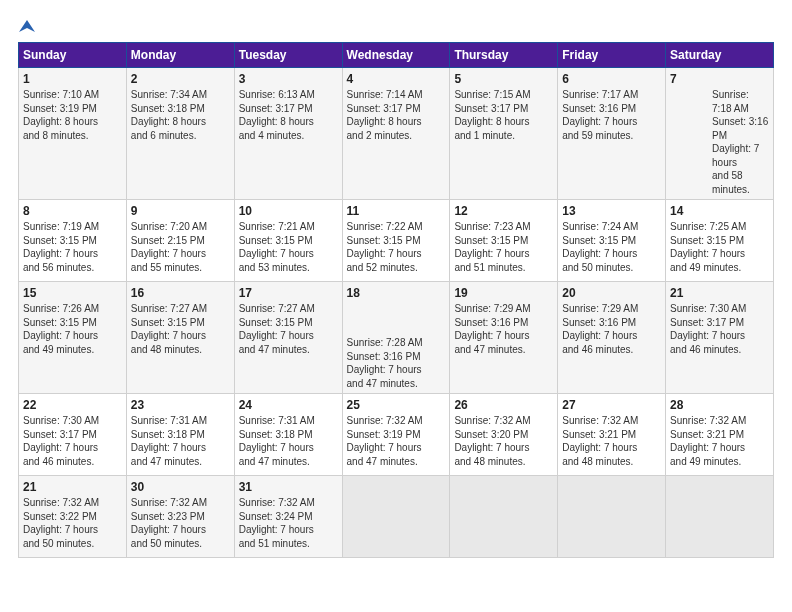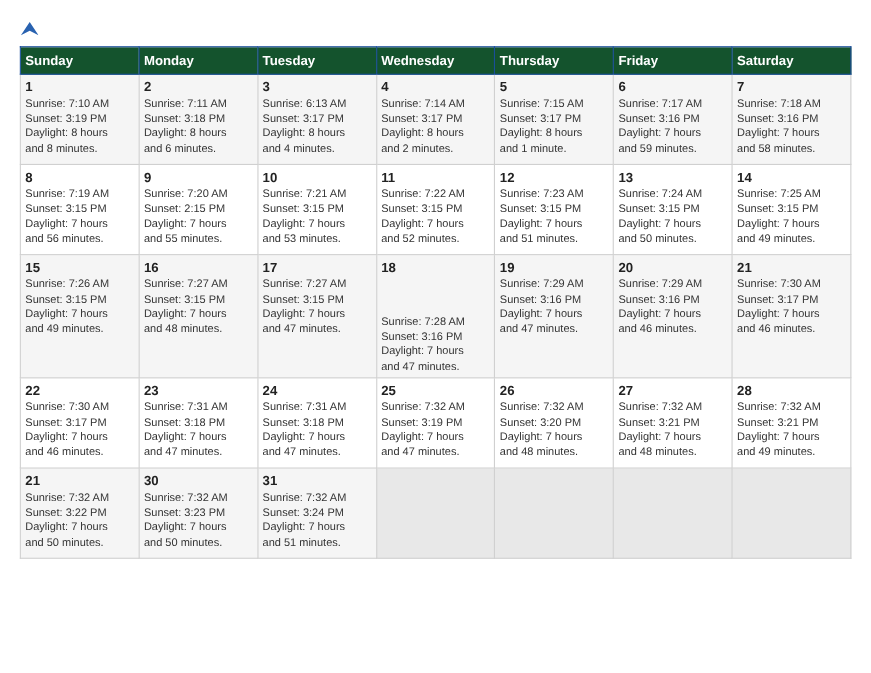--- a/index.html
+++ b/index.html
@@ -46,21 +46,21 @@
     .location {
       font-size: 15px;
       color: #555;
     }
     table {
       width: 100%;
       border-collapse: collapse;
       table-layout: fixed;
     }
     thead tr th {
-      background: #14532d;
+      background: #4c1d95;
       color: #fff;
       font-size: 12px;
       font-weight: bold;
       padding: 5px 4px;
       text-align: left;
       border: 1px solid #1a4e99;
     }
     tbody tr td {
       vertical-align: top;
       padding: 4px 4px 3px 4px;
@@ -128,21 +128,21 @@
     <tr>
           <td>
             <span class="day-num">1</span>
             <div class="day-info" style="white-space: pre-line;">Sunrise: 7:10 AM
 Sunset: 3:19 PM
 Daylight: 8 hours
 and 8 minutes.</div>
           </td>
           <td>
             <span class="day-num">2</span>
-            <div class="day-info" style="white-space: pre-line;">Sunrise: 7:11 AM
+            <div class="day-info" style="white-space: pre-line;">Sunrise: 7:34 AM
 Sunset: 3:18 PM
 Daylight: 8 hours
 and 6 minutes.</div>
           </td>
           <td>
             <span class="day-num">3</span>
             <div class="day-info" style="white-space: pre-line;">Sunrise: 6:13 AM
 Sunset: 3:17 PM
 Daylight: 8 hours
 and 4 minutes.</div>
@@ -163,21 +163,21 @@
           </td>
           <td>
             <span class="day-num">6</span>
             <div class="day-info" style="white-space: pre-line;">Sunrise: 7:17 AM
 Sunset: 3:16 PM
 Daylight: 7 hours
 and 59 minutes.</div>
           </td>
           <td>
             <span class="day-num">7</span>
-            <div class="day-info" style="white-space: pre-line;">Sunrise: 7:18 AM
+            <div class="day-info" style="white-space: pre-line; margin-left: 42px;">Sunrise: 7:18 AM
 Sunset: 3:16 PM
 Daylight: 7 hours
 and 58 minutes.</div>
           </td>
         </tr>
         <tr>
           <td>
             <span class="day-num">8</span>
             <div class="day-info" style="white-space: pre-line;">Sunrise: 7:19 AM
 Sunset: 3:15 PM

